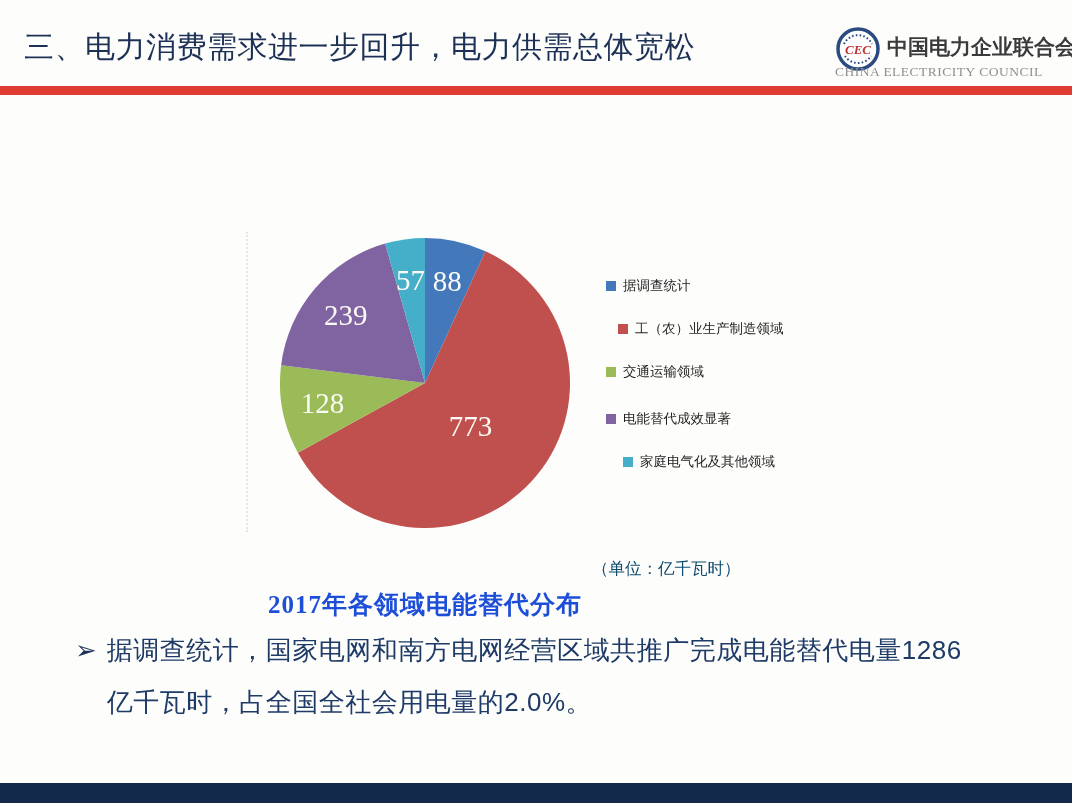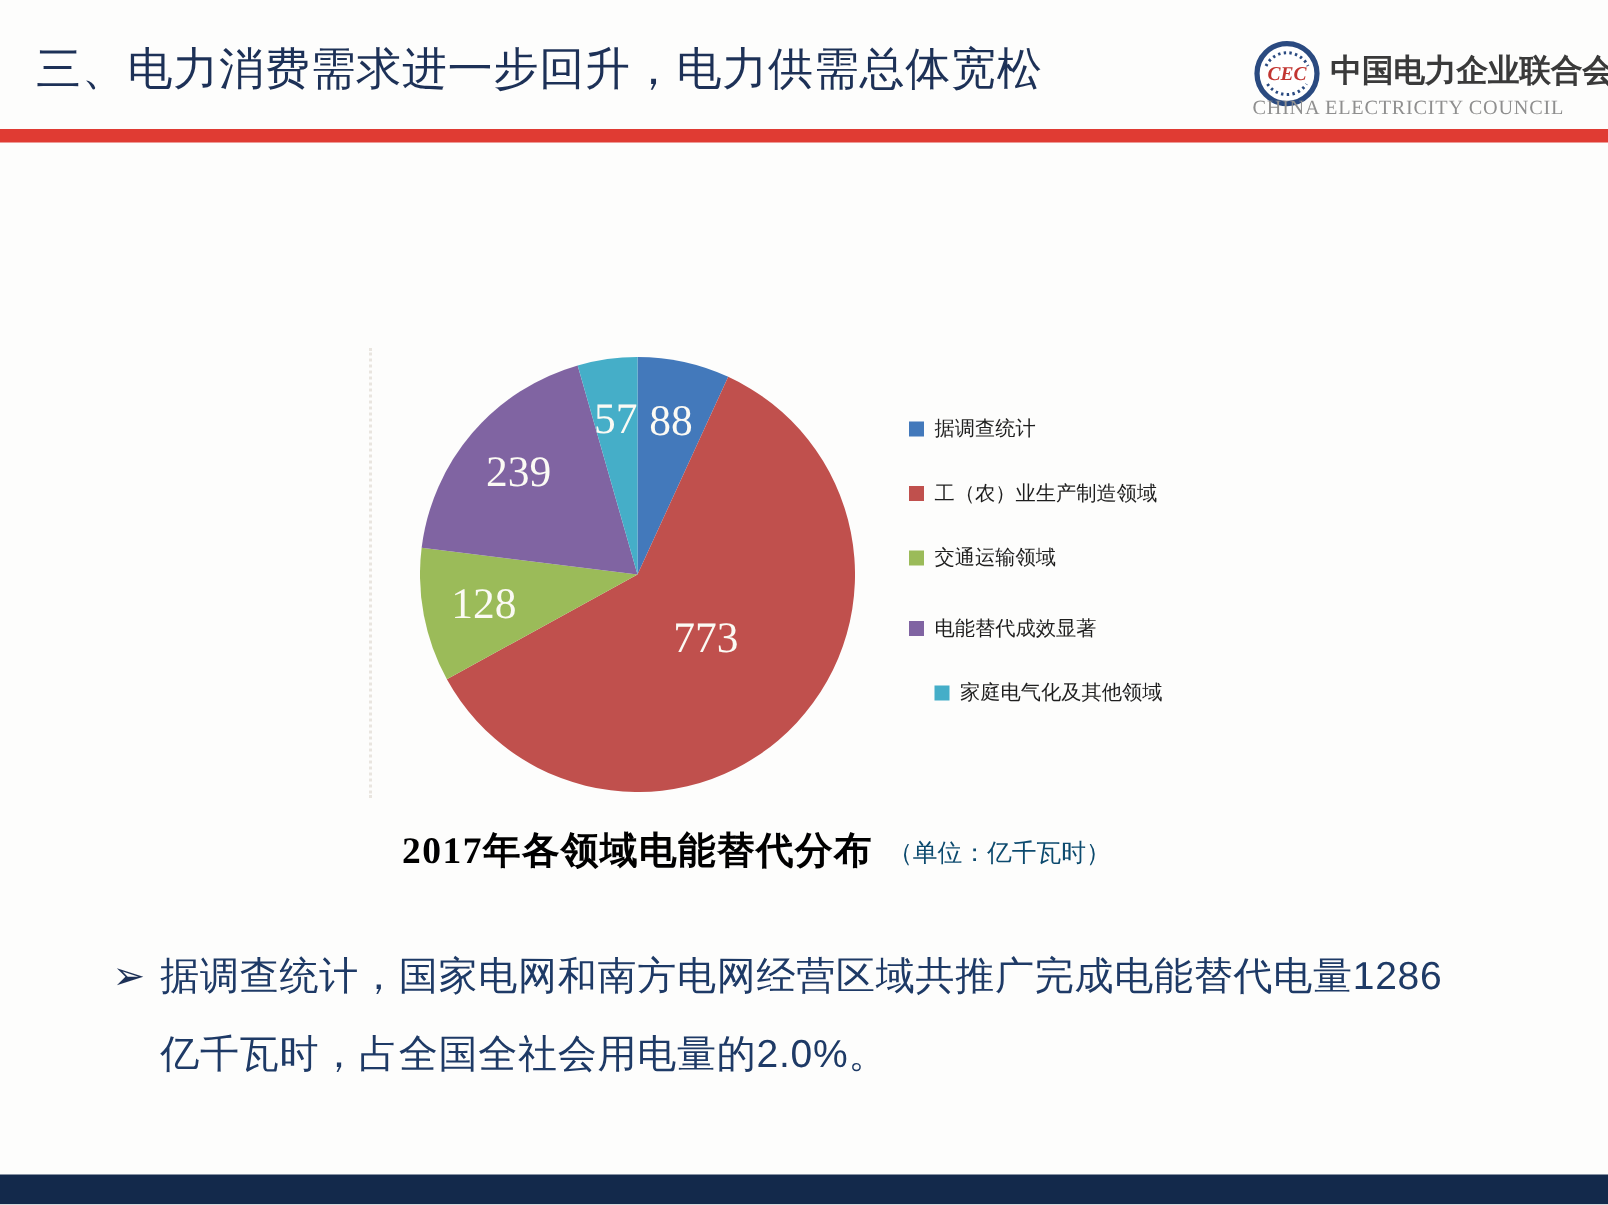--- a/index.html
+++ b/index.html
@@ -36,22 +36,22 @@
   .pie-wrap{position:absolute;left:280px;top:238px;width:290px;height:290px;}
   .pie-label{
     font-family:"Liberation Serif",serif;font-size:29px;fill:#fbfaf4;
     text-anchor:middle;dominant-baseline:central;
   }
   .legend{position:absolute;left:606px;top:271px;width:180px;}
   .legend-item{position:absolute;left:0;display:flex;align-items:flex-start;}
   .legend-swatch{width:10px;height:10px;margin:4px 7px 0 0;flex:none;}
   .legend-label{font-size:13.5px;line-height:18px;color:#1e1e1e;width:150px;}
   .chart-caption{
-    position:absolute;left:247px;top:550px;width:356px;text-align:center;
-    font-family:"Liberation Serif",serif;font-weight:bold;font-size:25px;color:#000000;
+    position:absolute;left:247px;top:588px;width:356px;text-align:center;
+    font-family:"Liberation Serif",serif;font-weight:bold;font-size:25px;color:#1d4ed8;
     letter-spacing:1px;white-space:nowrap;
   }
   .chart-unit{
     position:absolute;left:592px;top:558px;font-family:"Liberation Serif",serif;
     font-size:16.5px;color:#0c4a6e;white-space:nowrap;
   }
   
   .bullet{position:absolute;left:75px;top:624px;width:930px;display:flex;}
   .bullet-marker{
     flex:none;font-size:26px;color:#1d3157;line-height:52px;margin-right:10px;
@@ -95,21 +95,21 @@
       <text x="65.7" y="77.1" class="pie-label">239</text>
       <path d="M 145 145 L 105.11 5.60 A 145 145 0 0 1 145.00 0.00 Z" fill="#45AEC8"></path>
       <text x="130.5" y="41.6" class="pie-label">57</text>
     </svg>
 
   <div class="legend" id="legend">
       <div class="legend-item" style="top: 6px;">
         <span class="legend-swatch" style="background: rgb(67, 121, 187);"></span>
         <span class="legend-label">据调查统计</span>
       </div>
-      <div class="legend-item" style="top: 49px;">
+      <div class="legend-item" style="top: 49px; margin-left: 12px;">
         <span class="legend-swatch" style="background: rgb(192, 80, 77);"></span>
         <span class="legend-label">工（农）业生产制造领域</span>
       </div>
       <div class="legend-item" style="top: 92px;">
         <span class="legend-swatch" style="background: rgb(155, 187, 89);"></span>
         <span class="legend-label">交通运输领域</span>
       </div>
       <div class="legend-item" style="top: 139px;">
         <span class="legend-swatch" style="background: rgb(128, 100, 162);"></span>
         <span class="legend-label">电能替代成效显著</span>

